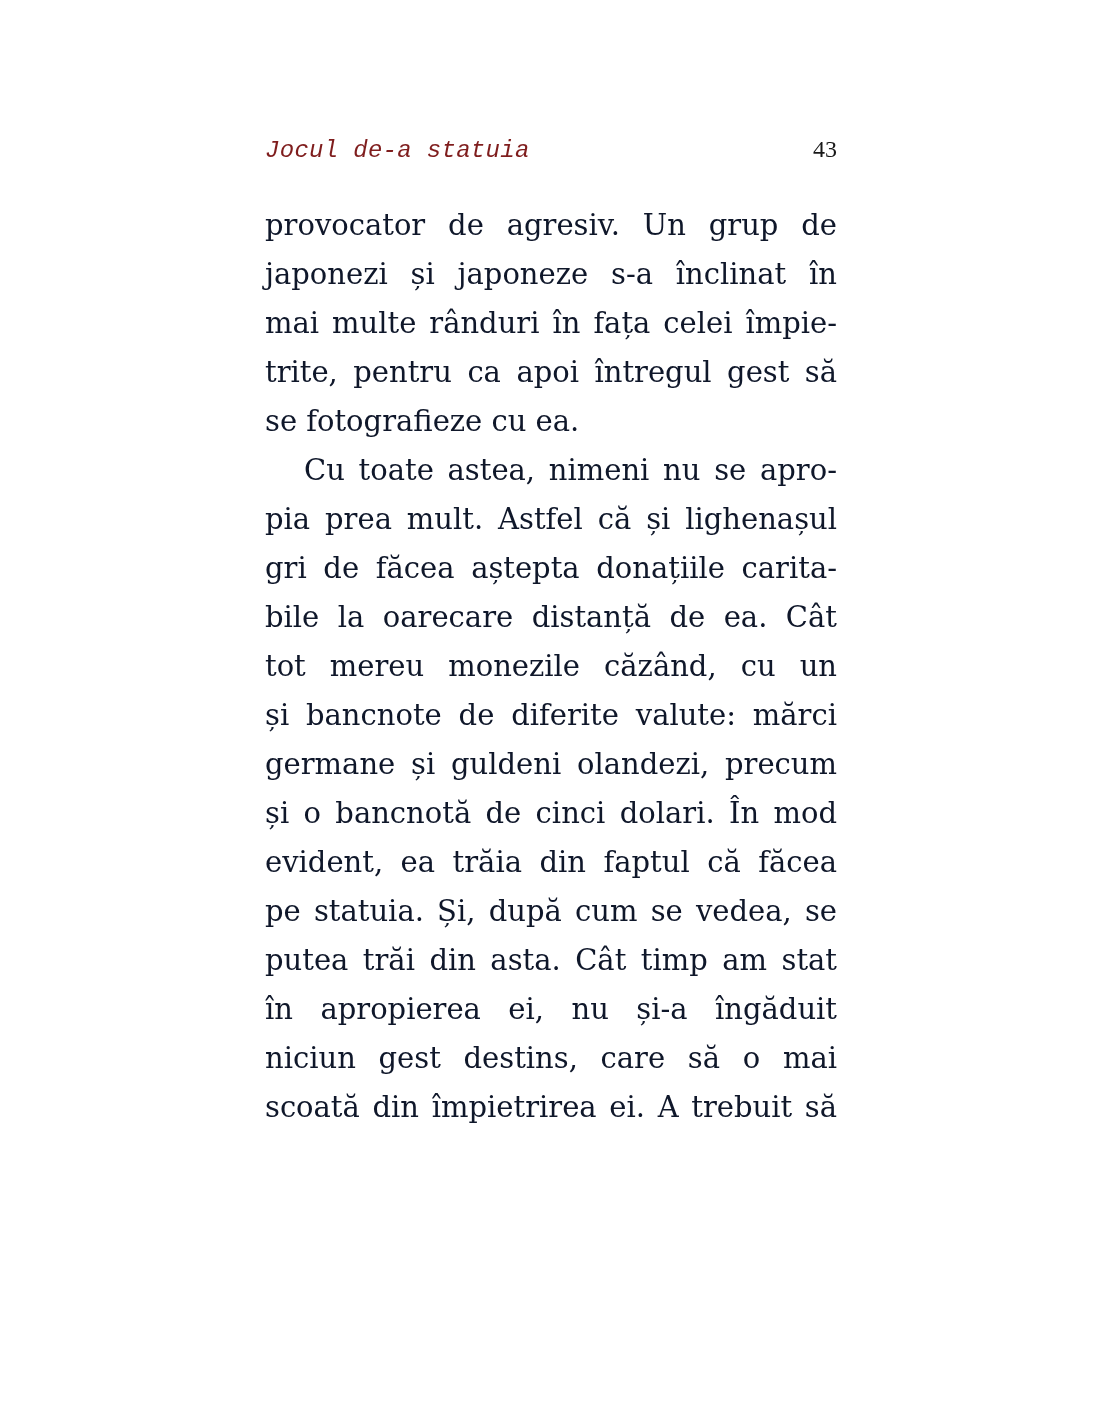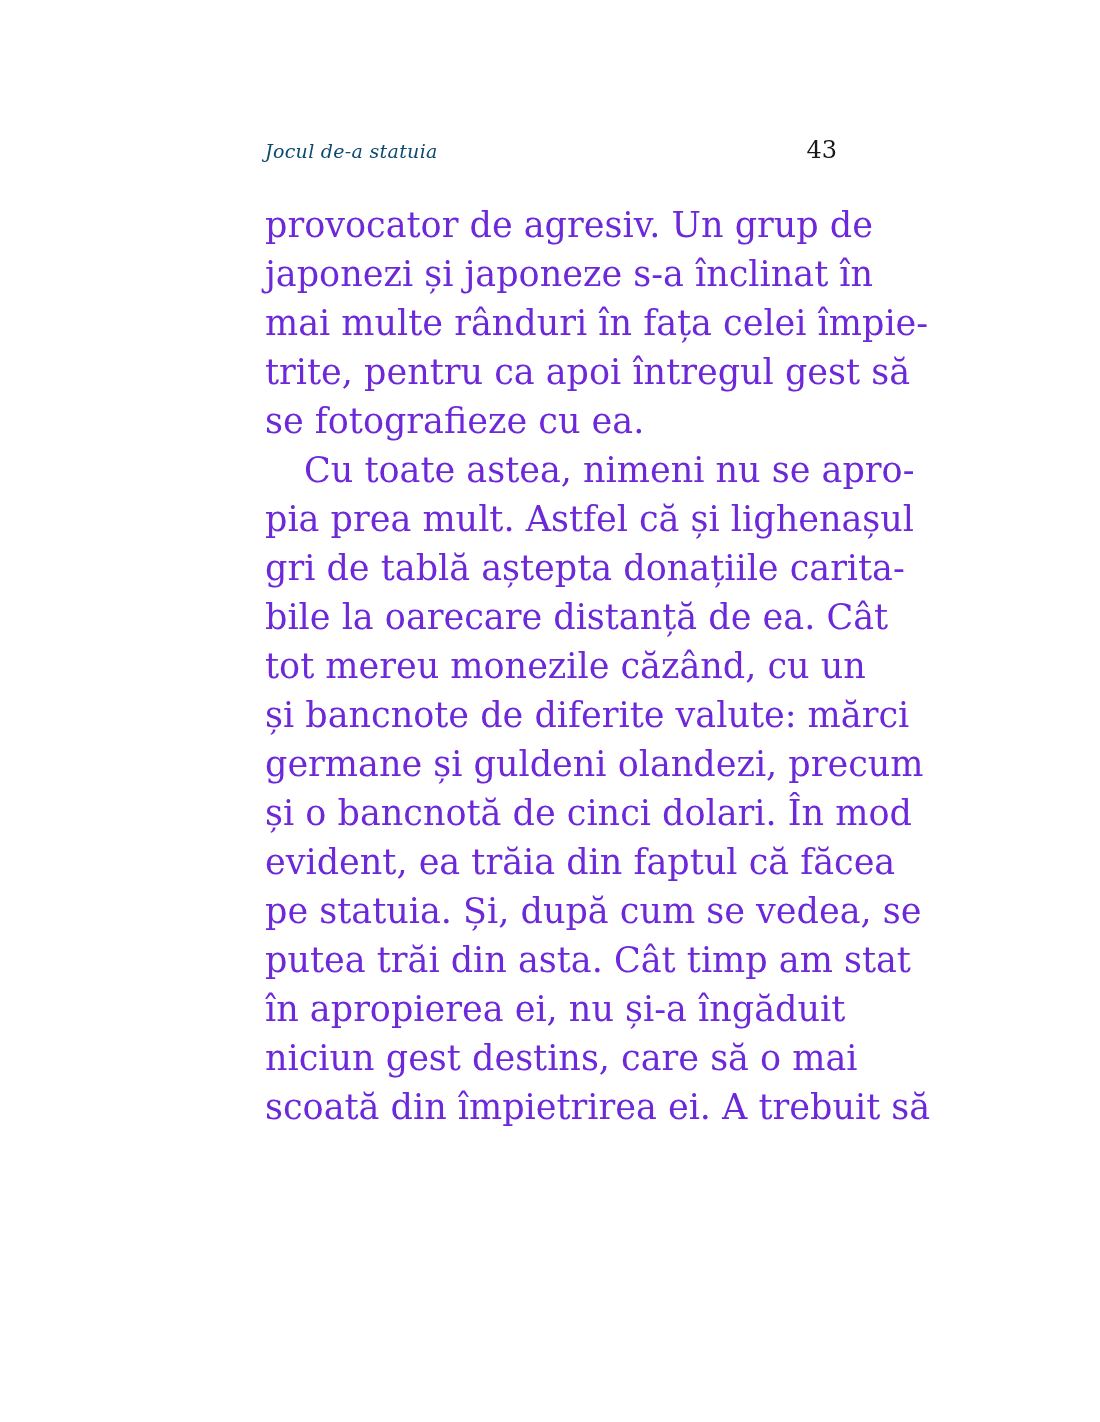--- a/index.html
+++ b/index.html
@@ -20,36 +20,38 @@
     position: absolute;
     left: 265px;
     top: 136px;
     width: 572px;
     display: flex;
     justify-content: space-between;
     align-items: baseline;
   }
   .running-title {
     font-style: italic;
-    font-size: 19px;
+    font-size: 24px;
     letter-spacing: 0.3px;
-    color: #0c4a6e;
+    color: #7f1d1d;
+    font-family: Liberation Mono, monospace;
   }
   .page-number {
     font-size: 24px;
     color: #181818;
+    font-family: Liberation Serif, serif;
   }
   .page-body {
     position: absolute;
     left: 265px;
     top: 201px;
     width: 572px;
-    font-size: 35px;
+    font-size: 29px;
     line-height: 49px;
-    color: #6d28d9;
+    color: #0f172a;
   }
   .line {
     width: 572px;
     white-space: nowrap;
     text-align: justify;
     text-align-last: justify;
   }
   .line.para-end {
     text-align-last: left;
   }
@@ -68,21 +70,21 @@
   </div>
 
   <div class="page-body">
     <div class="line">provocator de agresiv. Un grup de</div>
     <div class="line">japonezi și japoneze s-a înclinat în</div>
     <div class="line">mai multe rânduri în fața celei împie-</div>
     <div class="line">trite, pentru ca apoi întregul gest să</div>
     <div class="line para-end">se fotografieze cu ea.</div>
     <div class="line indent">Cu toate astea, nimeni nu se apro-</div>
     <div class="line">pia prea mult. Astfel că și lighenașul</div>
-    <div class="line">gri de tablă aștepta donațiile carita-</div>
+    <div class="line">gri de făcea aștepta donațiile carita-</div>
     <div class="line">bile la oarecare distanță de ea. Cât</div>
     <div class="line">tot mereu monezile căzând, cu un</div>
     <div class="line">și bancnote de diferite valute: mărci</div>
     <div class="line">germane și guldeni olandezi, precum</div>
     <div class="line">și o bancnotă de cinci dolari. În mod</div>
     <div class="line">evident, ea trăia din faptul că făcea</div>
     <div class="line">pe statuia. Și, după cum se vedea, se</div>
     <div class="line">putea trăi din asta. Cât timp am stat</div>
     <div class="line">în apropierea ei, nu și-a îngăduit</div>
     <div class="line">niciun gest destins, care să o mai</div>

